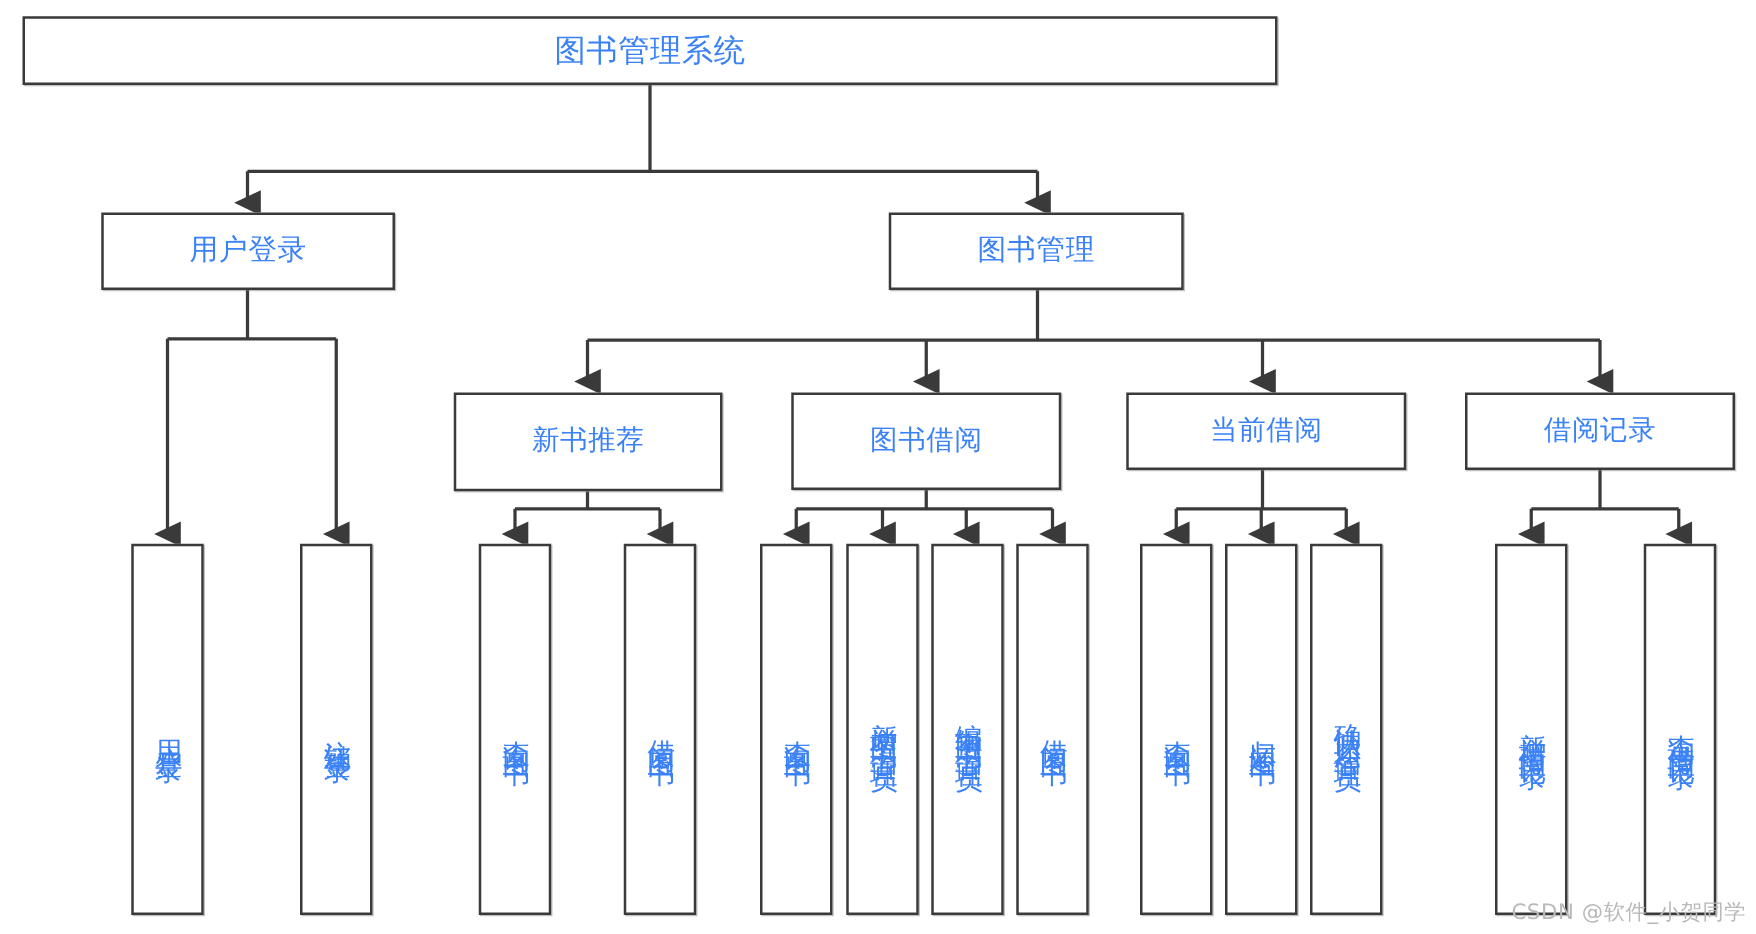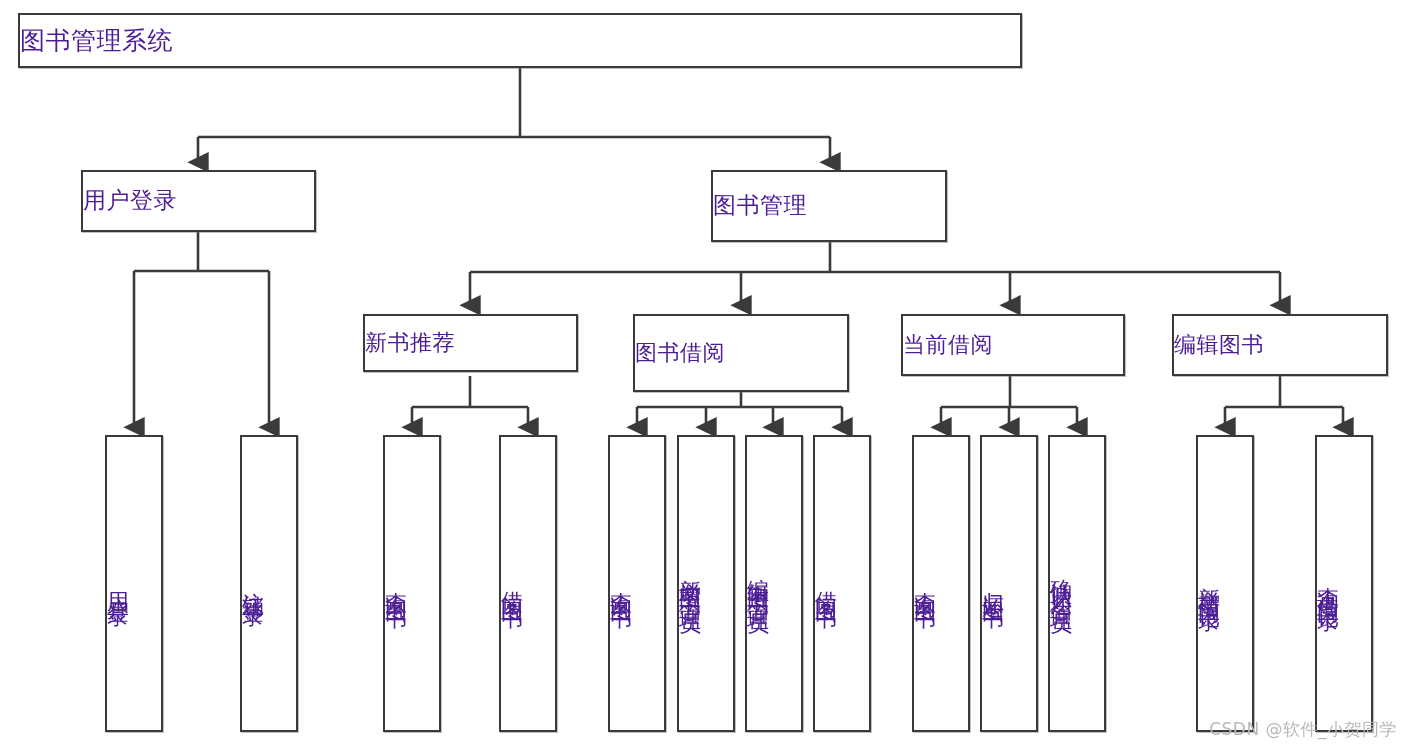--- a/index.html
+++ b/index.html
@@ -26,21 +26,22 @@
     height: 747px;
     pointer-events: none;
   }
   .node {
     position: absolute;
     box-sizing: border-box;
     border: 2px solid #3a3a3a;
     background: #ffffff;
     display: flex;
     align-items: center;
-    color: #4c1d95;
+    justify-content: center;
+    color: #3b82f6;
     box-shadow: 1px 1px 0 rgba(120,120,120,0.45);
   }
   .node-label {
     display: block;
     letter-spacing: 0.5px;
     line-height: 1.12;
     text-align: center;
     white-space: nowrap;
   }
   .node.level0 { font-size: 25px; }
@@ -123,35 +124,35 @@
     </g>
   </svg>
 
   <div class="node level0" style="left:18px; top:13px; width:1004px; height:55px;">
     <span class="node-label">图书管理系统</span>
   </div>
 
   <div class="node level1" style="left:81px; top:170px; width:235px; height:62px;">
     <span class="node-label">用户登录</span>
   </div>
-  <div class="node level1" style="left:711px; top:170px; width:236px; height:72px;">
+  <div class="node level1" style="left:711px; top:170px; width:236px; height:62px;">
     <span class="node-label">图书管理</span>
   </div>
 
-  <div class="node level2" style="left:363px; top:314px; width:215px; height:58px;">
+  <div class="node level2" style="left:363px; top:314px; width:215px; height:79px;">
     <span class="node-label">新书推荐</span>
   </div>
   <div class="node level2" style="left:633px; top:314px; width:216px; height:78px;">
     <span class="node-label">图书借阅</span>
   </div>
   <div class="node level2" style="left:901px; top:314px; width:224px; height:62px;">
     <span class="node-label">当前借阅</span>
   </div>
   <div class="node level2" style="left:1172px; top:314px; width:216px; height:62px;">
-    <span class="node-label">编辑图书</span>
+    <span class="node-label">借阅记录</span>
   </div>
 
   <div class="node leaf" style="left:105px; top:435px; width:58px; height:297px;">
     <span class="node-label">用户登录</span>
   </div>
   <div class="node leaf" style="left:240px; top:435px; width:58px; height:297px;">
     <span class="node-label">注销登录</span>
   </div>
 
   <div class="node leaf" style="left:383px; top:435px; width:58px; height:297px;">

